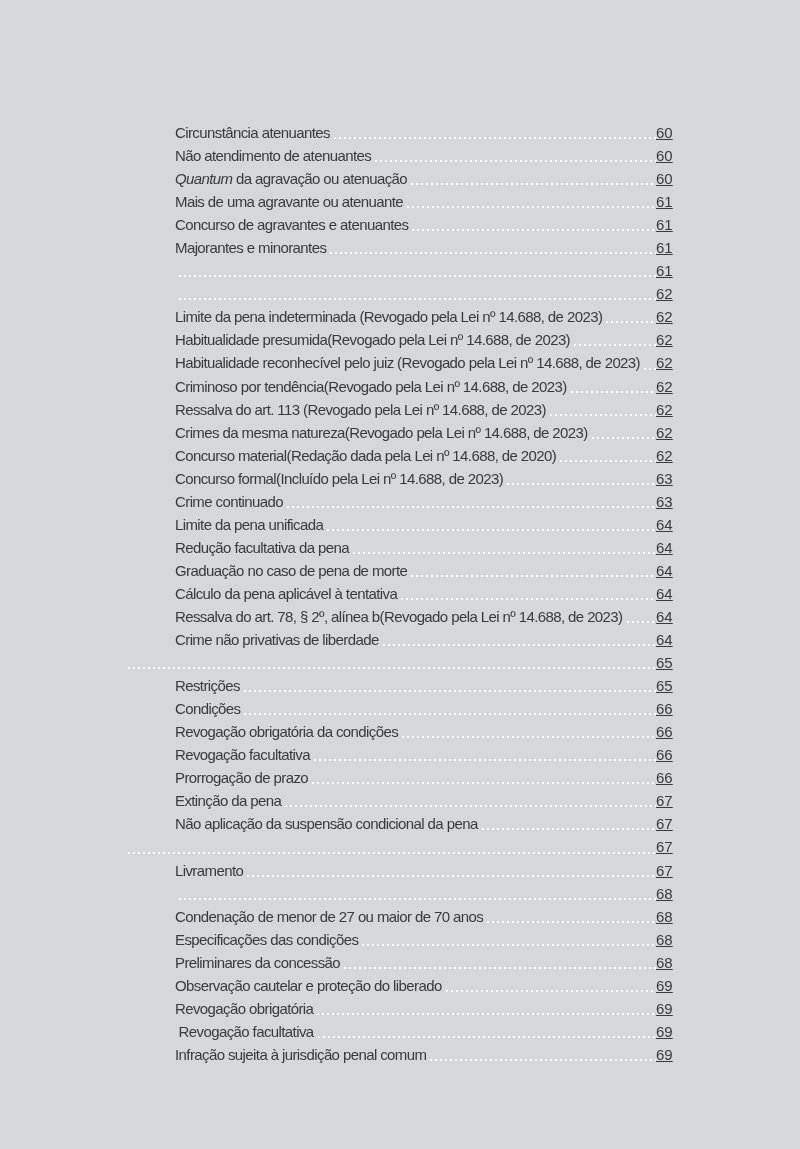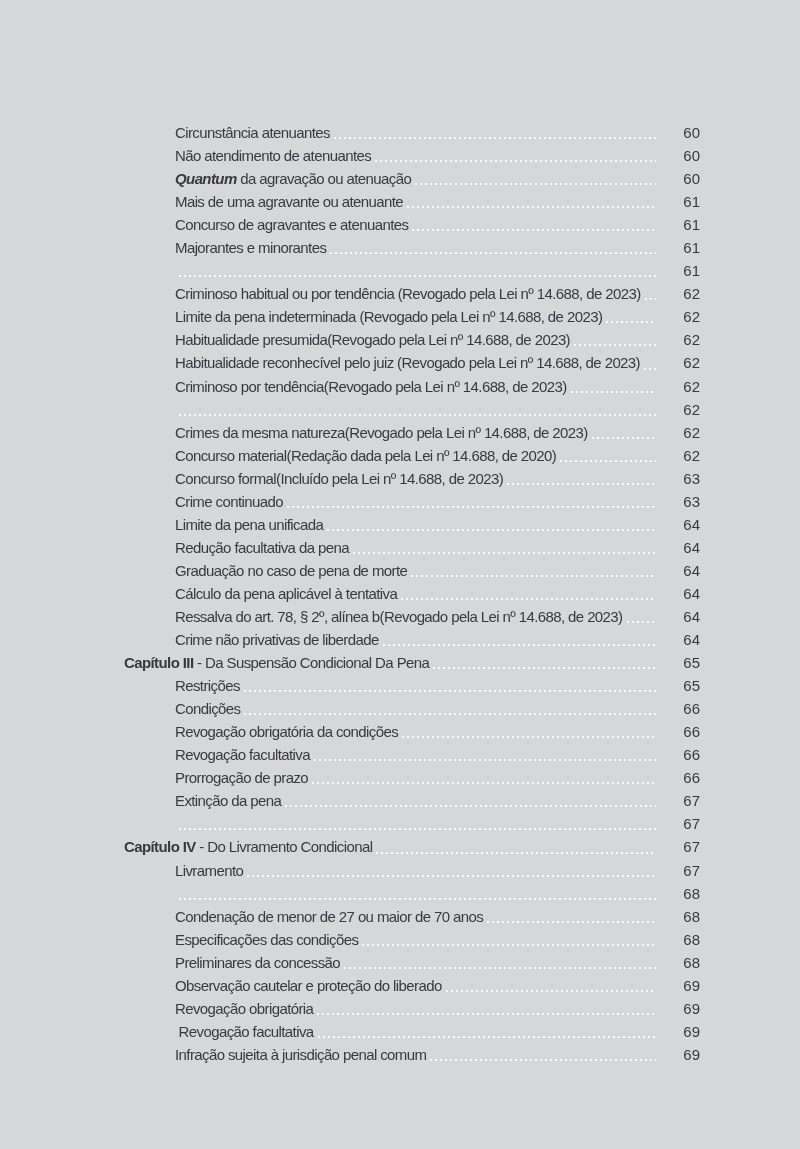--- a/index.html
+++ b/index.html
@@ -32,77 +32,77 @@
     padding-left: 51px;
     white-space: pre;
   }
   .toc-row.chapter {
     padding-left: 0;
   }
   .label {
     flex: 0 0 auto;
     white-space: pre;
   }
-  .prefix.italic { font-style: italic; font-weight: bold; }
+  .prefix.italic { font-style: italic; }
   .prefix.bold   { font-weight: bold; }
   .leader {
     flex: 1 1 0;
     min-width: 0;
     align-self: flex-end;
     height: 2px;
     margin: 0 0 5px 4px;
     background-image: repeating-linear-gradient(
       to right,
       var(--leader-color, #fafafa) 0 2px,
       transparent 2px 5px
     );
   }
   .num {
     flex: 0 0 44px;
-    text-align: right;
     letter-spacing: 0;
+    text-decoration: underline;
   }
 </style>
 </head>
 <body>
 
 <main class="page">
   <section class="toc" id="toc">
       <div class="toc-row"><span class="label">Circunstância atenuantes</span><span class="leader"></span><span class="num">60</span></div>
       <div class="toc-row"><span class="label">Não atendimento de atenuantes</span><span class="leader"></span><span class="num">60</span></div>
       <div class="toc-row"><span class="label"><span class="prefix italic">Quantum</span> da agravação ou atenuação</span><span class="leader"></span><span class="num">60</span></div>
       <div class="toc-row"><span class="label">Mais de uma agravante ou atenuante</span><span class="leader"></span><span class="num">61</span></div>
       <div class="toc-row"><span class="label">Concurso de agravantes e atenuantes</span><span class="leader"></span><span class="num">61</span></div>
       <div class="toc-row"><span class="label">Majorantes e minorantes</span><span class="leader"></span><span class="num">61</span></div>
       <div class="toc-row"><span class="leader"></span><span class="num">61</span></div>
-      <div class="toc-row"><span class="label">Criminoso habitual ou por tendência (Revogado pela Lei nº 14.688, de 2023)</span><span class="leader"></span><span class="num">62</span></div>
+      <div class="toc-row"><span class="leader"></span><span class="num">62</span></div>
       <div class="toc-row"><span class="label">Limite da pena indeterminada (Revogado pela Lei nº 14.688, de 2023)</span><span class="leader"></span><span class="num">62</span></div>
       <div class="toc-row"><span class="label">Habitualidade presumida(Revogado pela Lei nº 14.688, de 2023)</span><span class="leader"></span><span class="num">62</span></div>
       <div class="toc-row"><span class="label">Habitualidade reconhecível pelo juiz (Revogado pela Lei nº 14.688, de 2023)</span><span class="leader"></span><span class="num">62</span></div>
       <div class="toc-row"><span class="label">Criminoso por tendência(Revogado pela Lei nº 14.688, de 2023)</span><span class="leader"></span><span class="num">62</span></div>
-      <div class="toc-row"><span class="leader"></span><span class="num">62</span></div>
+      <div class="toc-row"><span class="label">Ressalva do art. 113 (Revogado pela Lei nº 14.688, de 2023)</span><span class="leader"></span><span class="num">62</span></div>
       <div class="toc-row"><span class="label">Crimes da mesma natureza(Revogado pela Lei nº 14.688, de 2023)</span><span class="leader"></span><span class="num">62</span></div>
       <div class="toc-row"><span class="label">Concurso material(Redação dada pela Lei nº 14.688, de 2020)</span><span class="leader"></span><span class="num">62</span></div>
       <div class="toc-row"><span class="label">Concurso formal(Incluído pela Lei nº 14.688, de 2023)</span><span class="leader"></span><span class="num">63</span></div>
       <div class="toc-row"><span class="label">Crime continuado</span><span class="leader"></span><span class="num">63</span></div>
       <div class="toc-row"><span class="label">Limite da pena unificada</span><span class="leader"></span><span class="num">64</span></div>
       <div class="toc-row"><span class="label">Redução facultativa da pena</span><span class="leader"></span><span class="num">64</span></div>
       <div class="toc-row"><span class="label">Graduação no caso de pena de morte</span><span class="leader"></span><span class="num">64</span></div>
       <div class="toc-row"><span class="label">Cálculo da pena aplicável à tentativa</span><span class="leader"></span><span class="num">64</span></div>
       <div class="toc-row"><span class="label">Ressalva do art. 78, § 2º, alínea b(Revogado pela Lei nº 14.688, de 2023)</span><span class="leader"></span><span class="num">64</span></div>
       <div class="toc-row"><span class="label">Crime não privativas de liberdade</span><span class="leader"></span><span class="num">64</span></div>
-      <div class="toc-row chapter"><span class="label"><span class="prefix bold">Capítulo III</span> - Da Suspensão Condicional Da Pena</span><span class="leader"></span><span class="num">65</span></div>
+      <div class="toc-row chapter"><span class="leader"></span><span class="num">65</span></div>
       <div class="toc-row"><span class="label">Restrições</span><span class="leader"></span><span class="num">65</span></div>
       <div class="toc-row"><span class="label">Condições</span><span class="leader"></span><span class="num">66</span></div>
       <div class="toc-row"><span class="label">Revogação obrigatória da condições</span><span class="leader"></span><span class="num">66</span></div>
       <div class="toc-row"><span class="label">Revogação facultativa</span><span class="leader"></span><span class="num">66</span></div>
       <div class="toc-row"><span class="label">Prorrogação de prazo</span><span class="leader"></span><span class="num">66</span></div>
       <div class="toc-row"><span class="label">Extinção da pena</span><span class="leader"></span><span class="num">67</span></div>
-      <div class="toc-row"><span class="leader"></span><span class="num">67</span></div>
-      <div class="toc-row chapter"><span class="label"><span class="prefix bold">Capítulo IV</span> - Do Livramento Condicional</span><span class="leader"></span><span class="num">67</span></div>
+      <div class="toc-row"><span class="label">Não aplicação da suspensão condicional da pena</span><span class="leader"></span><span class="num">67</span></div>
+      <div class="toc-row chapter"><span class="leader"></span><span class="num">67</span></div>
       <div class="toc-row"><span class="label">Livramento</span><span class="leader"></span><span class="num">67</span></div>
       <div class="toc-row"><span class="leader"></span><span class="num">68</span></div>
       <div class="toc-row"><span class="label">Condenação de menor de 27 ou maior de 70 anos</span><span class="leader"></span><span class="num">68</span></div>
       <div class="toc-row"><span class="label">Especificações das condições</span><span class="leader"></span><span class="num">68</span></div>
       <div class="toc-row"><span class="label">Preliminares da concessão</span><span class="leader"></span><span class="num">68</span></div>
       <div class="toc-row"><span class="label">Observação cautelar e proteção do liberado</span><span class="leader"></span><span class="num">69</span></div>
       <div class="toc-row"><span class="label">Revogação obrigatória</span><span class="leader"></span><span class="num">69</span></div>
       <div class="toc-row"><span class="label"> Revogação facultativa</span><span class="leader"></span><span class="num">69</span></div>
       <div class="toc-row"><span class="label">Infração sujeita à jurisdição penal comum</span><span class="leader"></span><span class="num">69</span></div>
     </section>

